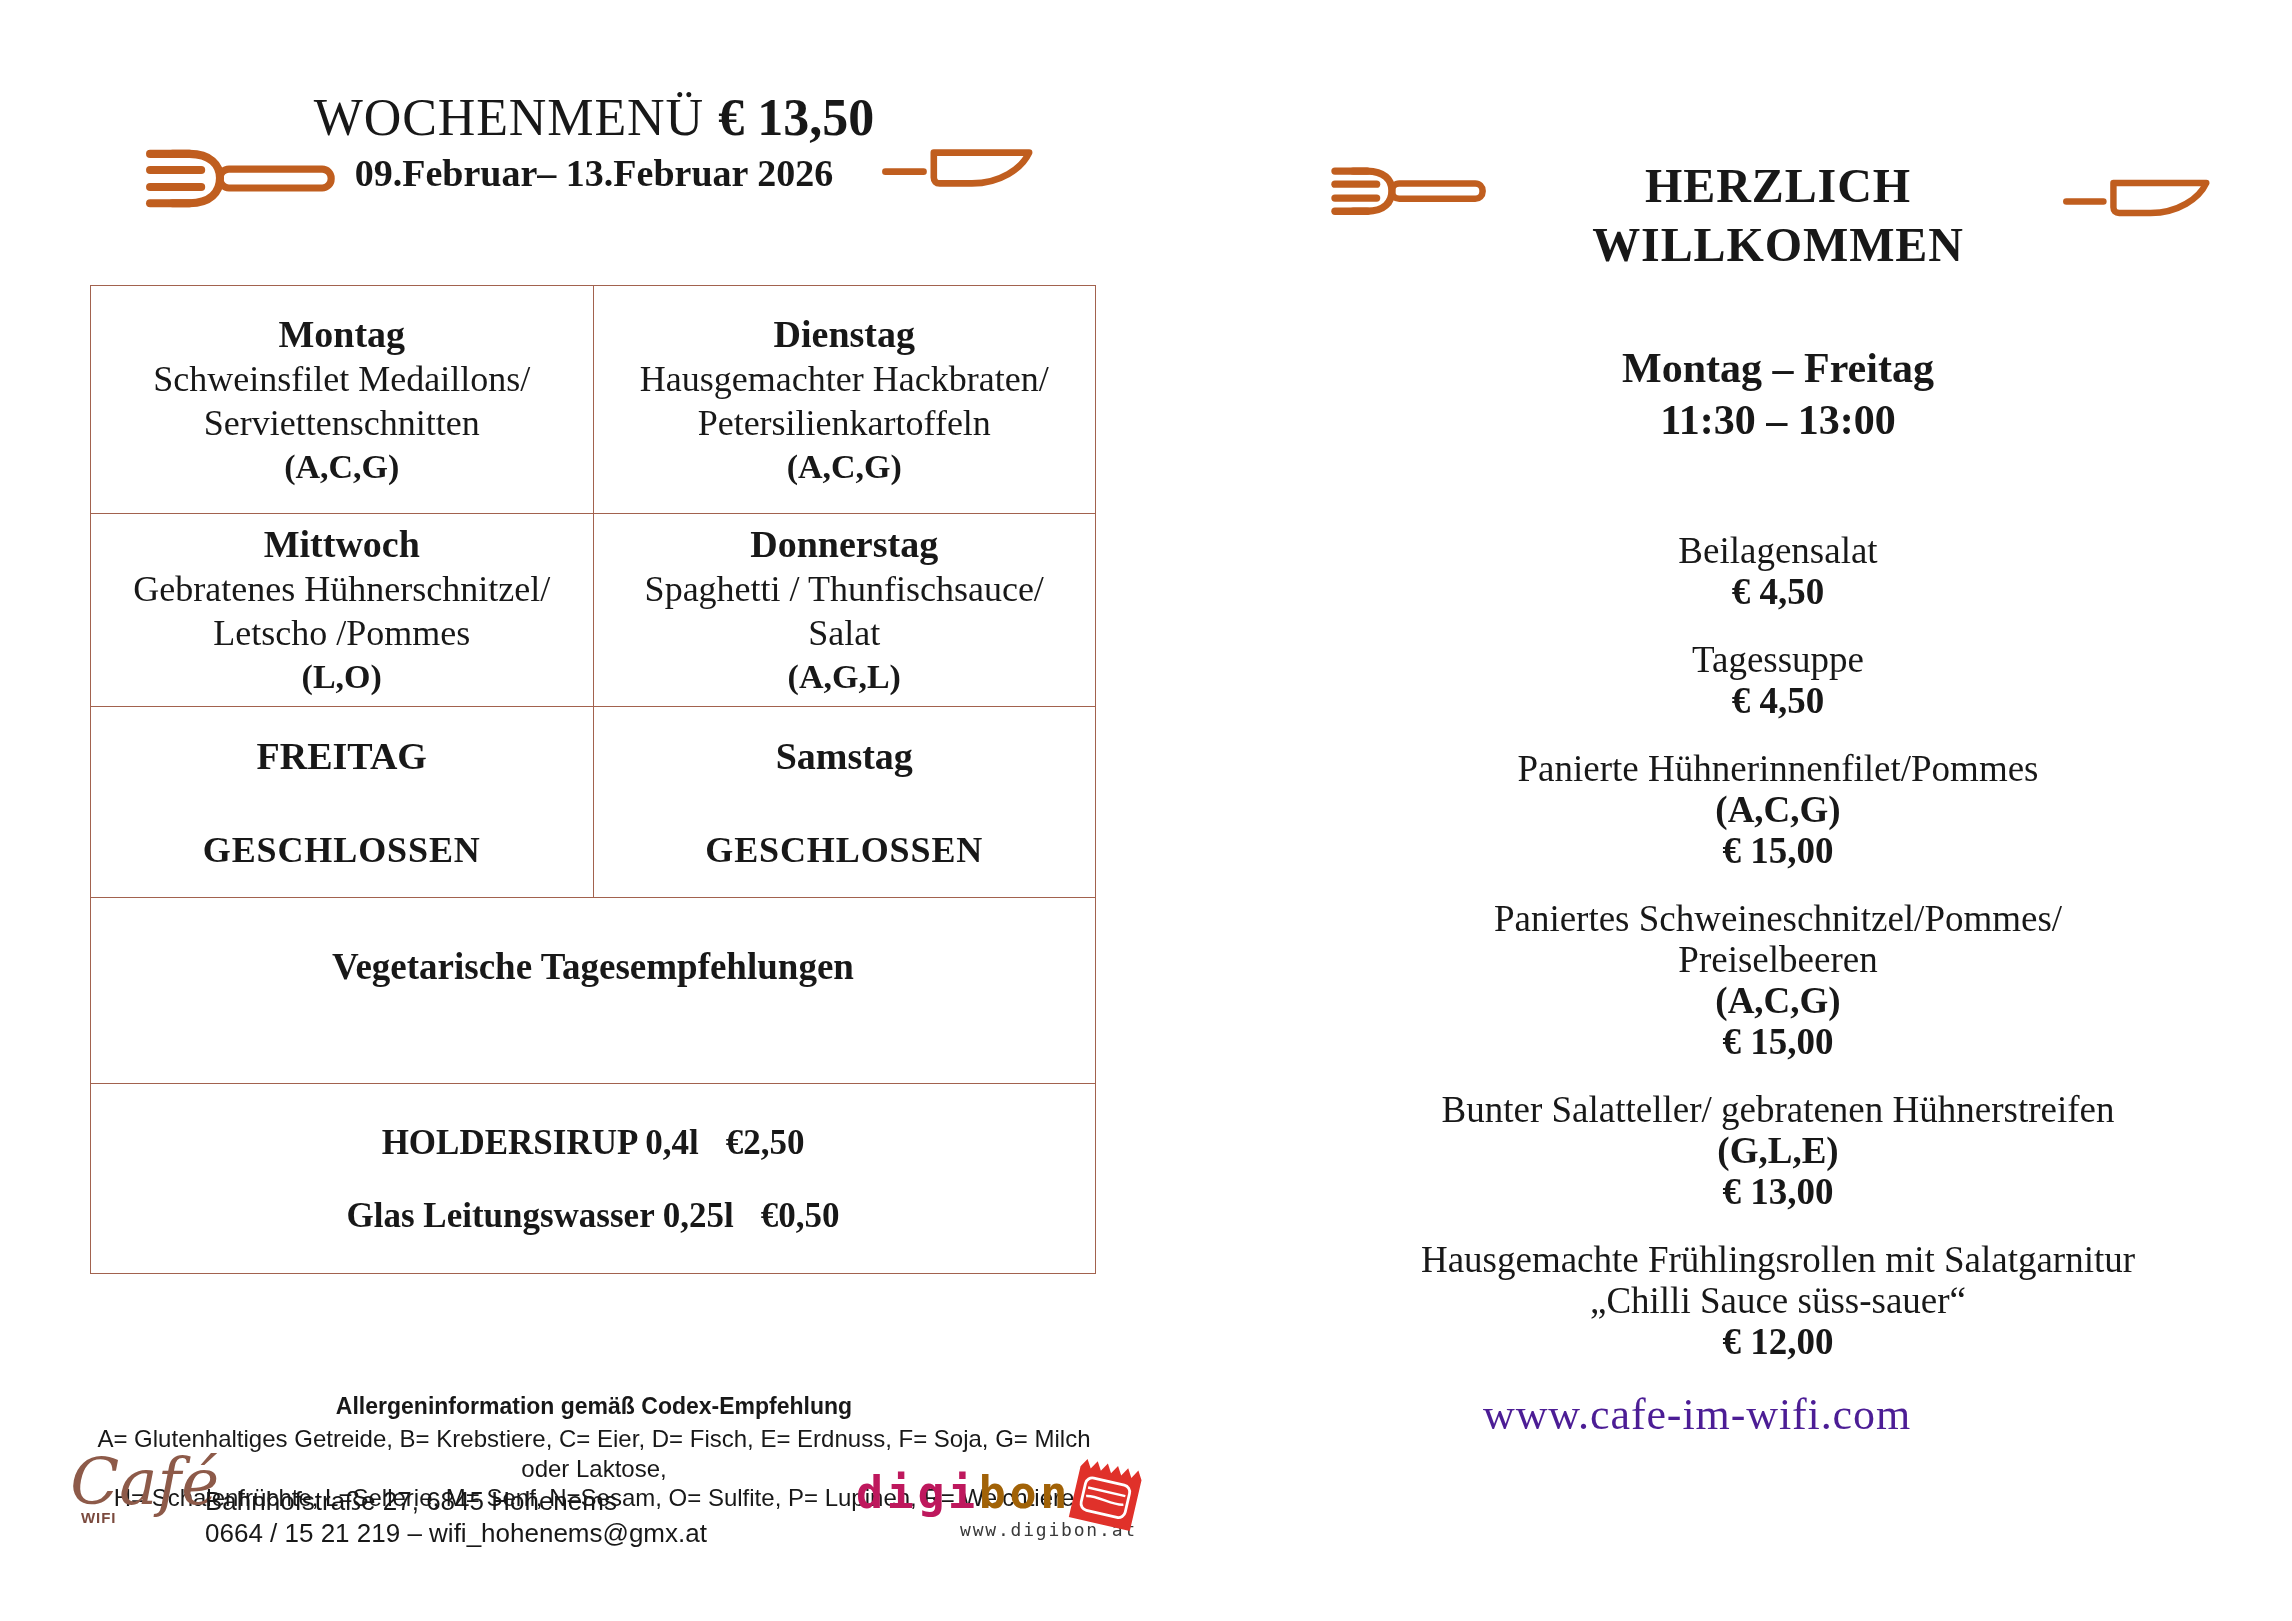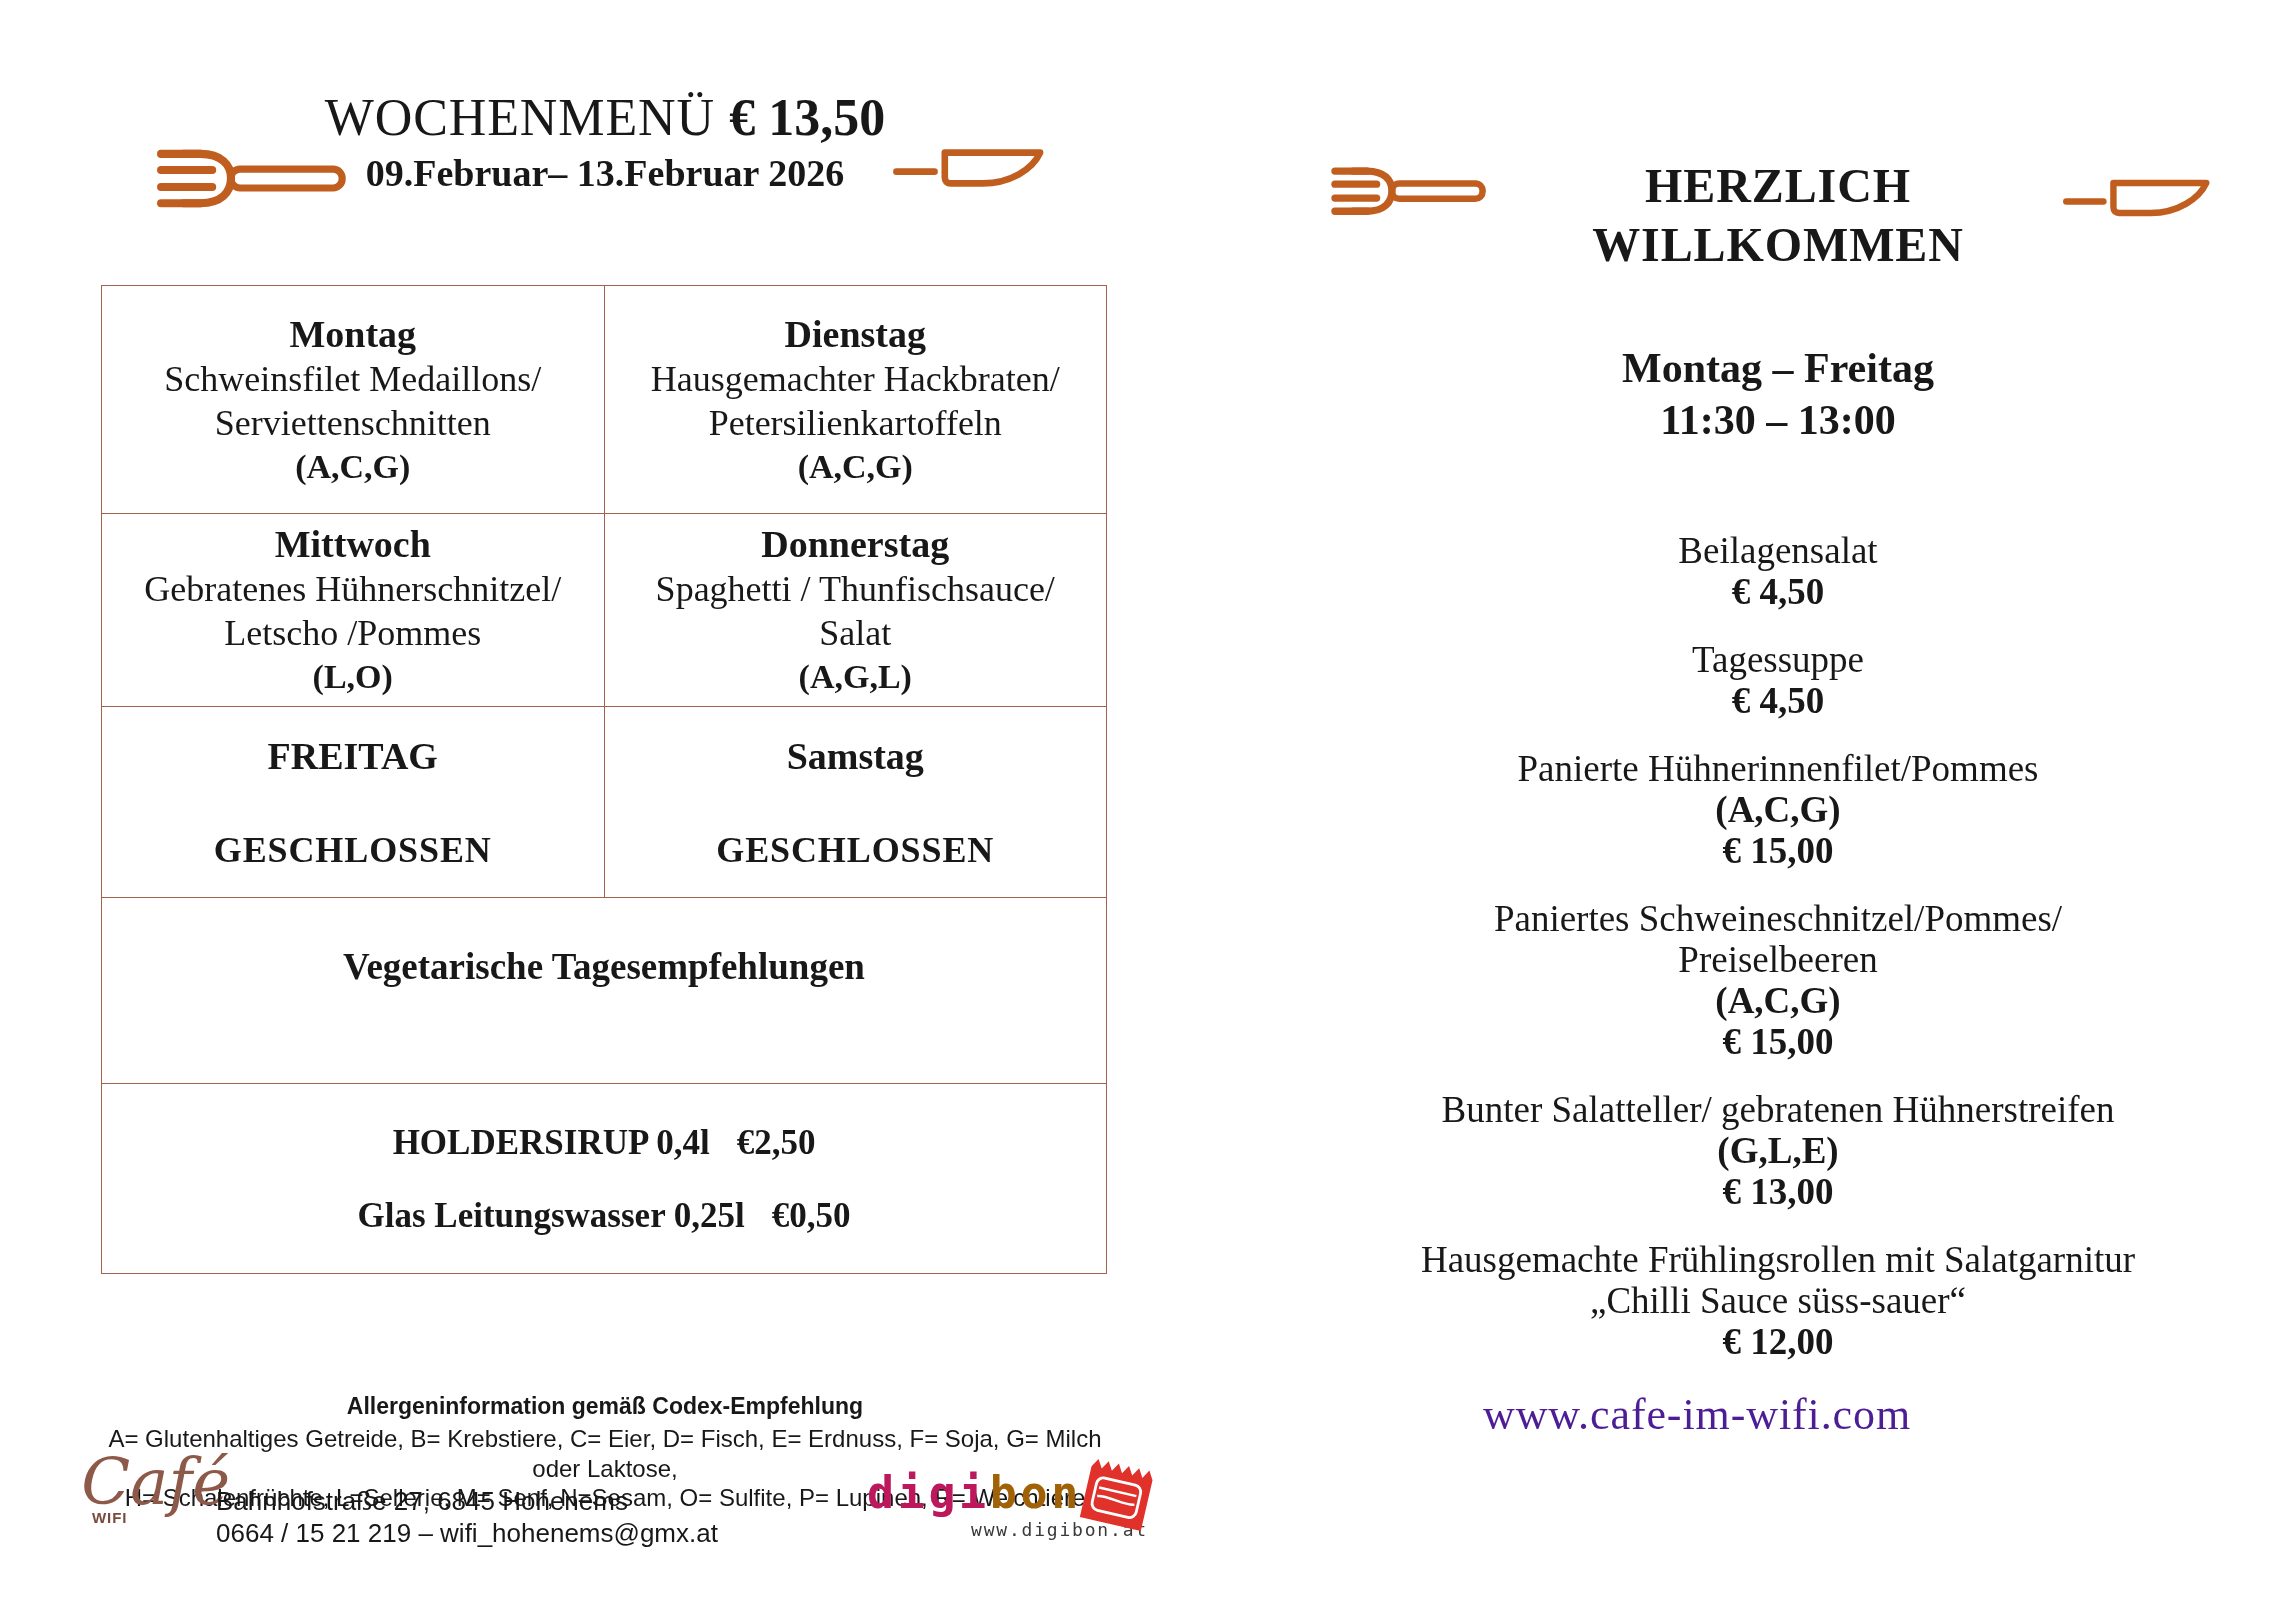--- a/index.html
+++ b/index.html
@@ -3,21 +3,21 @@
 <meta charset="utf-8">
 <style>
   * { margin:0; padding:0; box-sizing:border-box; }
   html,body { background:#ffffff; }
   body {
     width:2293px; height:1622px; position:relative; overflow:hidden;
     font-family:"Liberation Serif", serif; color:#181818;
   }
 
   
-  .left-page { position:absolute; left:101px; top:72px; width:1008px; }
+  .left-page { position:absolute; left:90px; top:72px; width:1008px; }
 
   .header-left { position:relative; height:143px; text-align:center; }
   .title-line { font-size:52px; letter-spacing:0.9px; white-space:nowrap; margin-top:16px; }
   .title-price { font-weight:bold; margin-left:14.3px; letter-spacing:0; }
   .date-line { font-size:38px; font-weight:bold; margin-top:3.6px; letter-spacing:0; }
 
   .icon-fork-left { position:absolute; left:52px; top:56px; }
   .icon-knife-left { position:absolute; right:63px; top:52px; }
   .rp-fork { position:absolute; left:73px; top:91px; }
   .rp-knife { position:absolute; right:90px; top:100px; }

